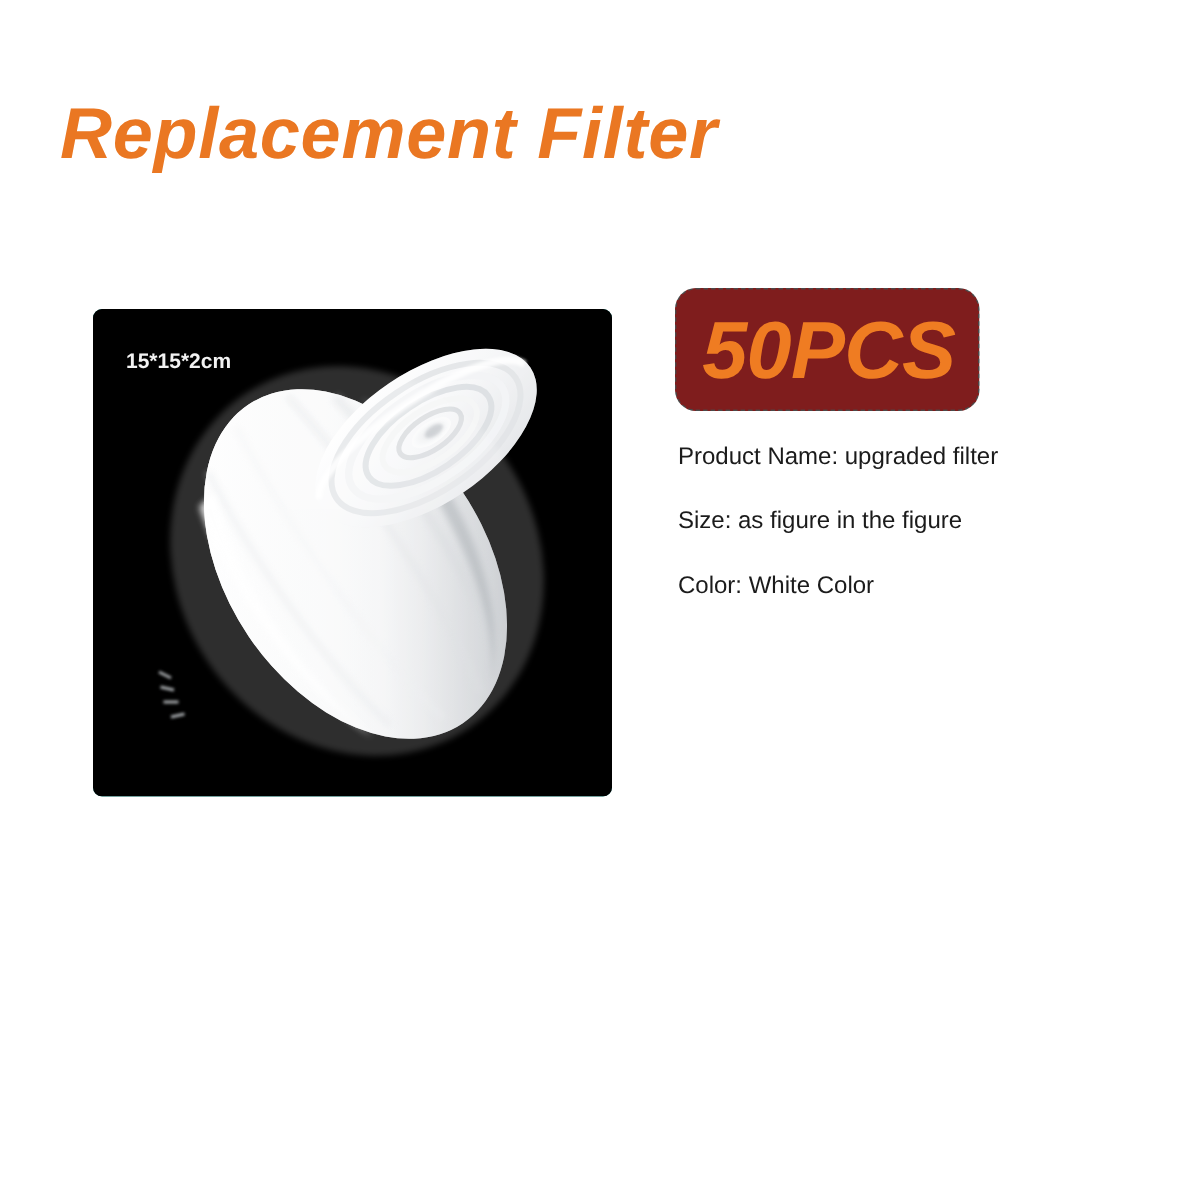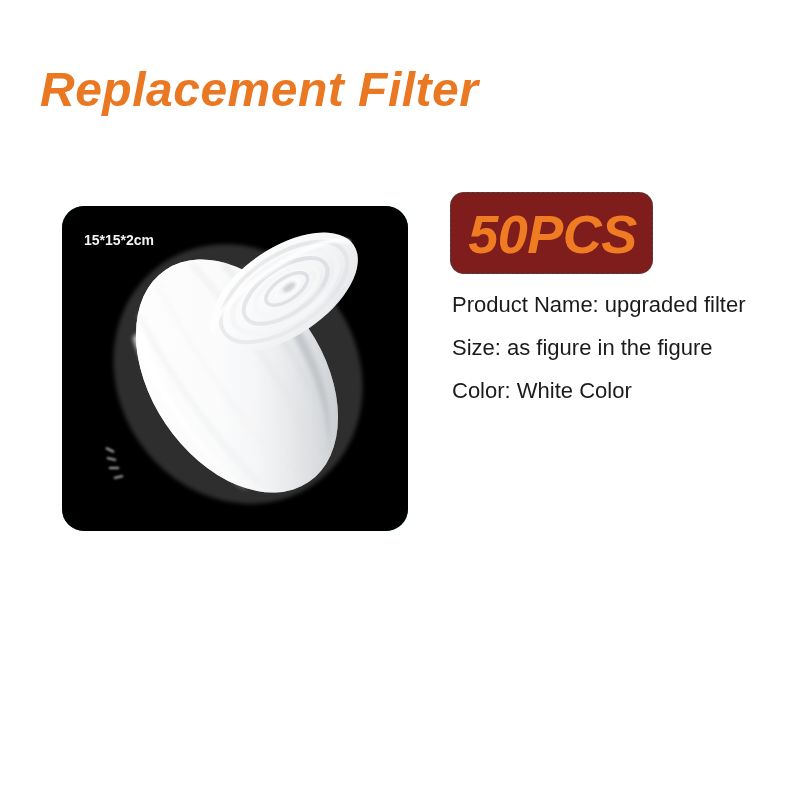--- a/index.html
+++ b/index.html
@@ -35,21 +35,21 @@
   }
 
   
   #photo-panel {
     position: absolute;
     left: 62px;
     top: 206px;
     width: 346px;
     height: 325px;
     background: #0f766e;
-    border-radius: 22px;
+    border-radius: 6px;
     overflow: hidden;
   }
   #photo-svg {
     position: absolute;
     left: 0;
     top: 0;
     width: 346px;
     height: 325px;
     display: block;
   }
@@ -96,21 +96,21 @@
   }
 
   
   #spec-list {
     position: absolute;
     left: 452px;
     top: 294px;
     width: 330px;
   }
   .spec-row {
-    font-size: 22px;
+    font-size: 16px;
     line-height: 22px;
     color: #1b1b1b;
     margin-bottom: 21px;
     white-space: nowrap;
   }
   .spec-row:last-child {
     margin-bottom: 0;
   }
 </style>
 </head>

